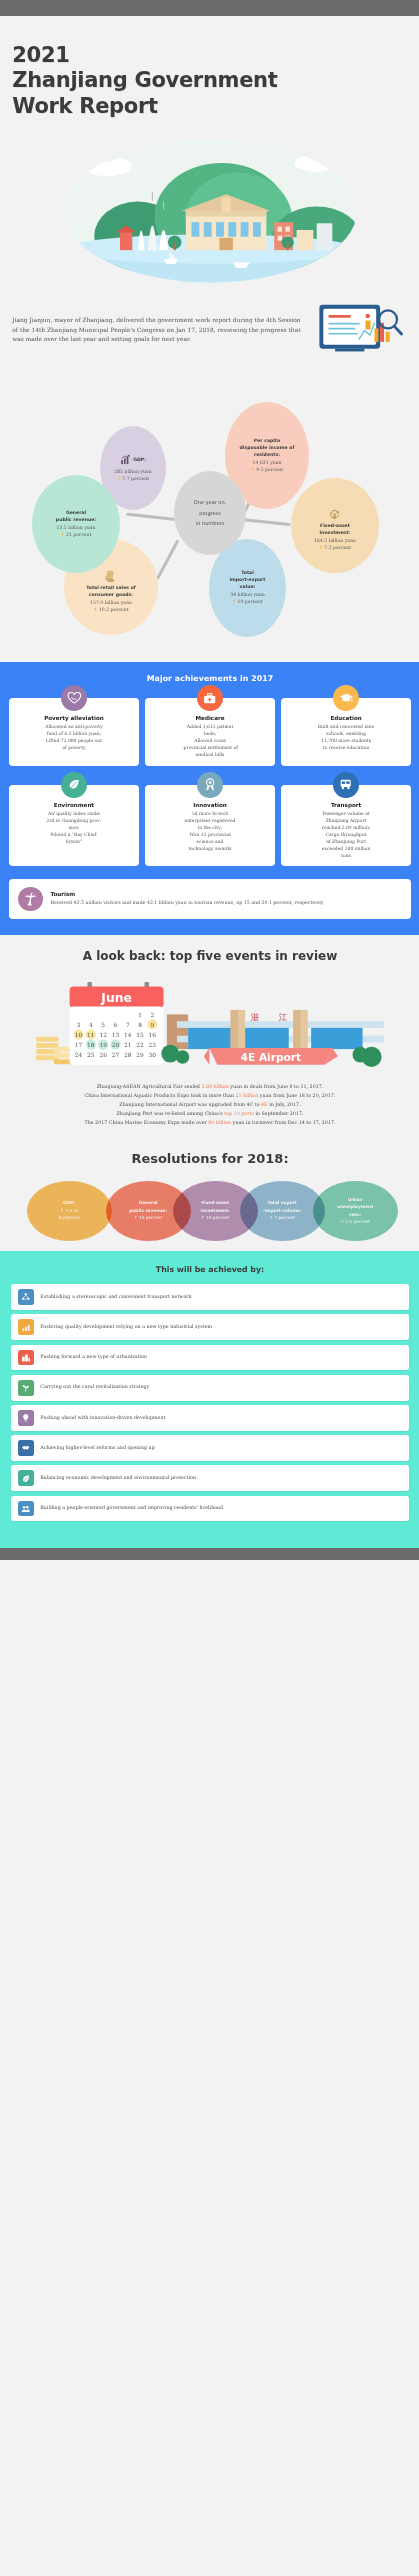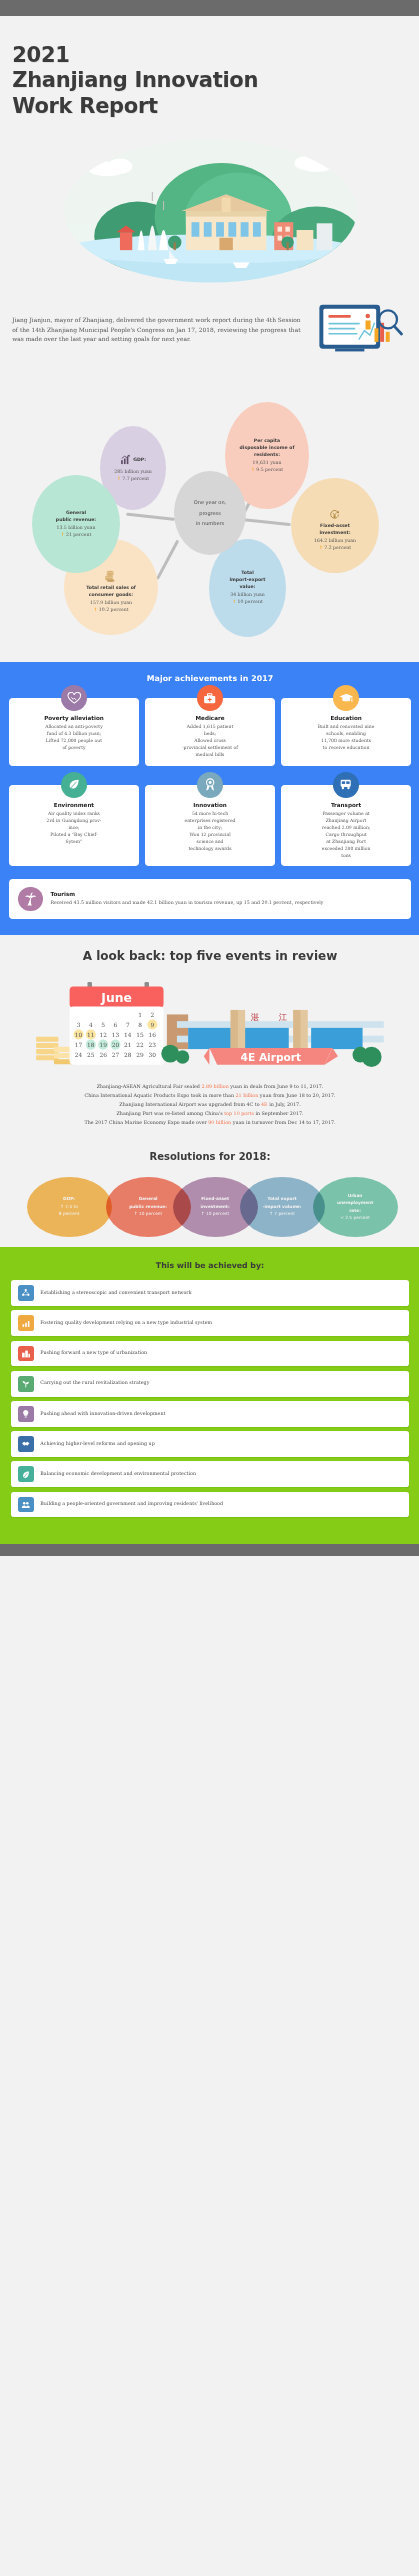--- a/index.html
+++ b/index.html
@@ -138,55 +138,55 @@
   .cal-ill { display:flex; justify-content:center; }
   .events {
     font-family:"DejaVu Serif",serif;
     font-size: 4.8px; line-height:1.85; text-align:center; color:#4a4a4a;
     padding: 7.8px 6.7px 0 6.7px;
   }
   .hl { color:#f4754f; }
 
   
   .res-sec { background:#f2f2f2; padding: 14.6px 5.6px 10px 5.6px; }
-  .res-sec h2 { text-align:center; font-family:"DejaVu Sans",sans-serif; font-size:10px; font-weight:bold; color:#3b3b3b; margin-bottom: 14.6px; }
+  .res-sec h2 { text-align:center; font-family:"DejaVu Sans",sans-serif; font-size:13px; font-weight:bold; color:#3b3b3b; margin-bottom: 14.6px; }
   .res-row { position: relative; height: 60px; }
   .res-bub {
     position:absolute; top:0; width: 85px; height: 60px;
     border-radius: 50%;
     display:flex; flex-direction:column; align-items:center; justify-content:center;
     text-align:center; color:#fff; mix-blend-mode: multiply;
     opacity: 0.92;
   }
   .res-bub span { font-family:"DejaVu Sans",sans-serif; font-size:4.3px; line-height:1.75; }
   .res-bub .rb-title { font-weight:bold; }
 
   
-  .ach-sec { background:#84cc16; padding: 14.6px 11.2px 22.4px 11.2px; }
+  .ach-sec { background:#5eead4; padding: 14.6px 11.2px 22.4px 11.2px; }
   .ach-sec h2 { text-align:center; font-family:"DejaVu Sans",sans-serif; font-size:7.8px; font-weight:bold; color:#3b3b3b; margin-bottom: 10px;}
   .goal {
     background:#fff; border-radius:2.8px; margin-bottom: 4.5px;
     display:flex; align-items:center; gap: 6.7px; padding: 5px 6.7px;
     box-shadow: 0 0.6px 1.1px rgba(0,0,0,0.06);
   }
   .goal-icon { width:15.7px; height:15.7px; border-radius:2.8px; flex:none; display:flex; align-items:center; justify-content:center; }
   .goal-text { font-family:"DejaVu Serif",serif; font-size:4.8px; color:#4a4a4a; line-height:1.4; }
   .bottombar { height: 12.3px; background:#6b6b6b; }
 </style>
 </head>
 <body>
 
 <div class="page">
 
   <div class="topbar"></div>
 
   <div class="hero">
     <h1>
       <span>2021</span><br>
-      <span>Zhanjiang Innovation</span><br>
+      <span>Zhanjiang Government</span><br>
       <span>Work Report</span>
     </h1>
 
     <div class="city-wrap">
       <svg width="313" height="146" viewBox="0 0 560 260">
         <defs>
             <clipPath id="cc">
               <ellipse cx="280" cy="130" rx="262" ry="128"></ellipse>
             </clipPath>
           </defs>

